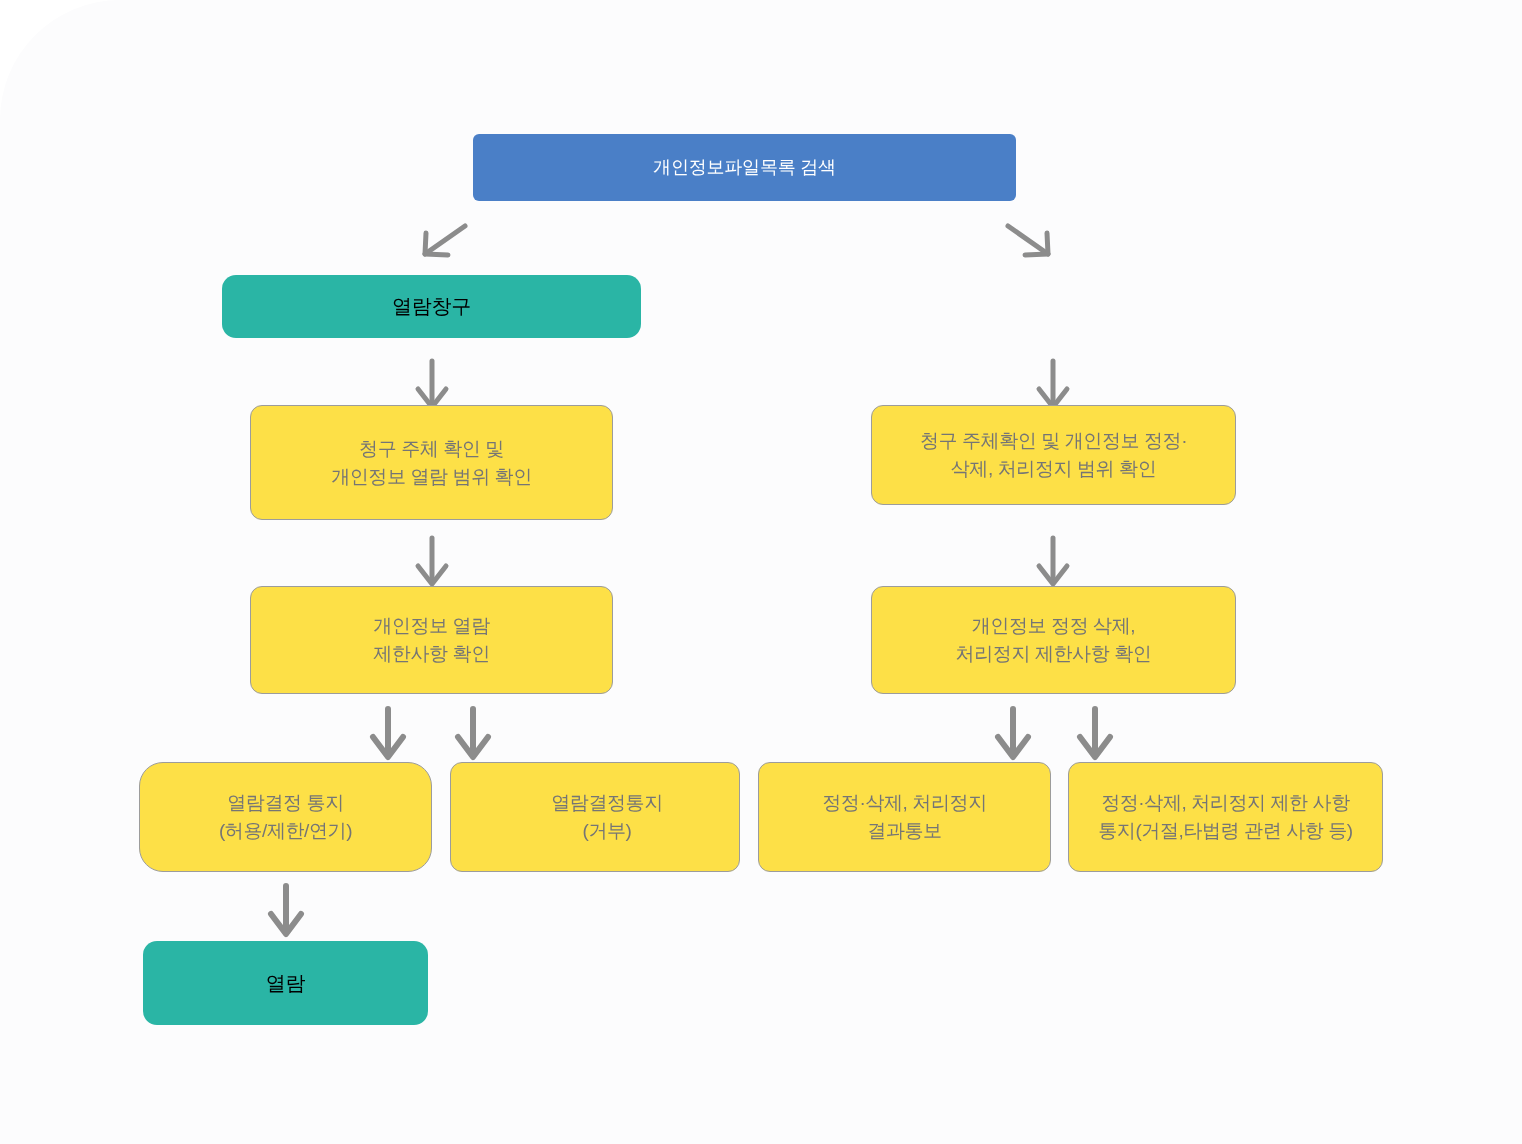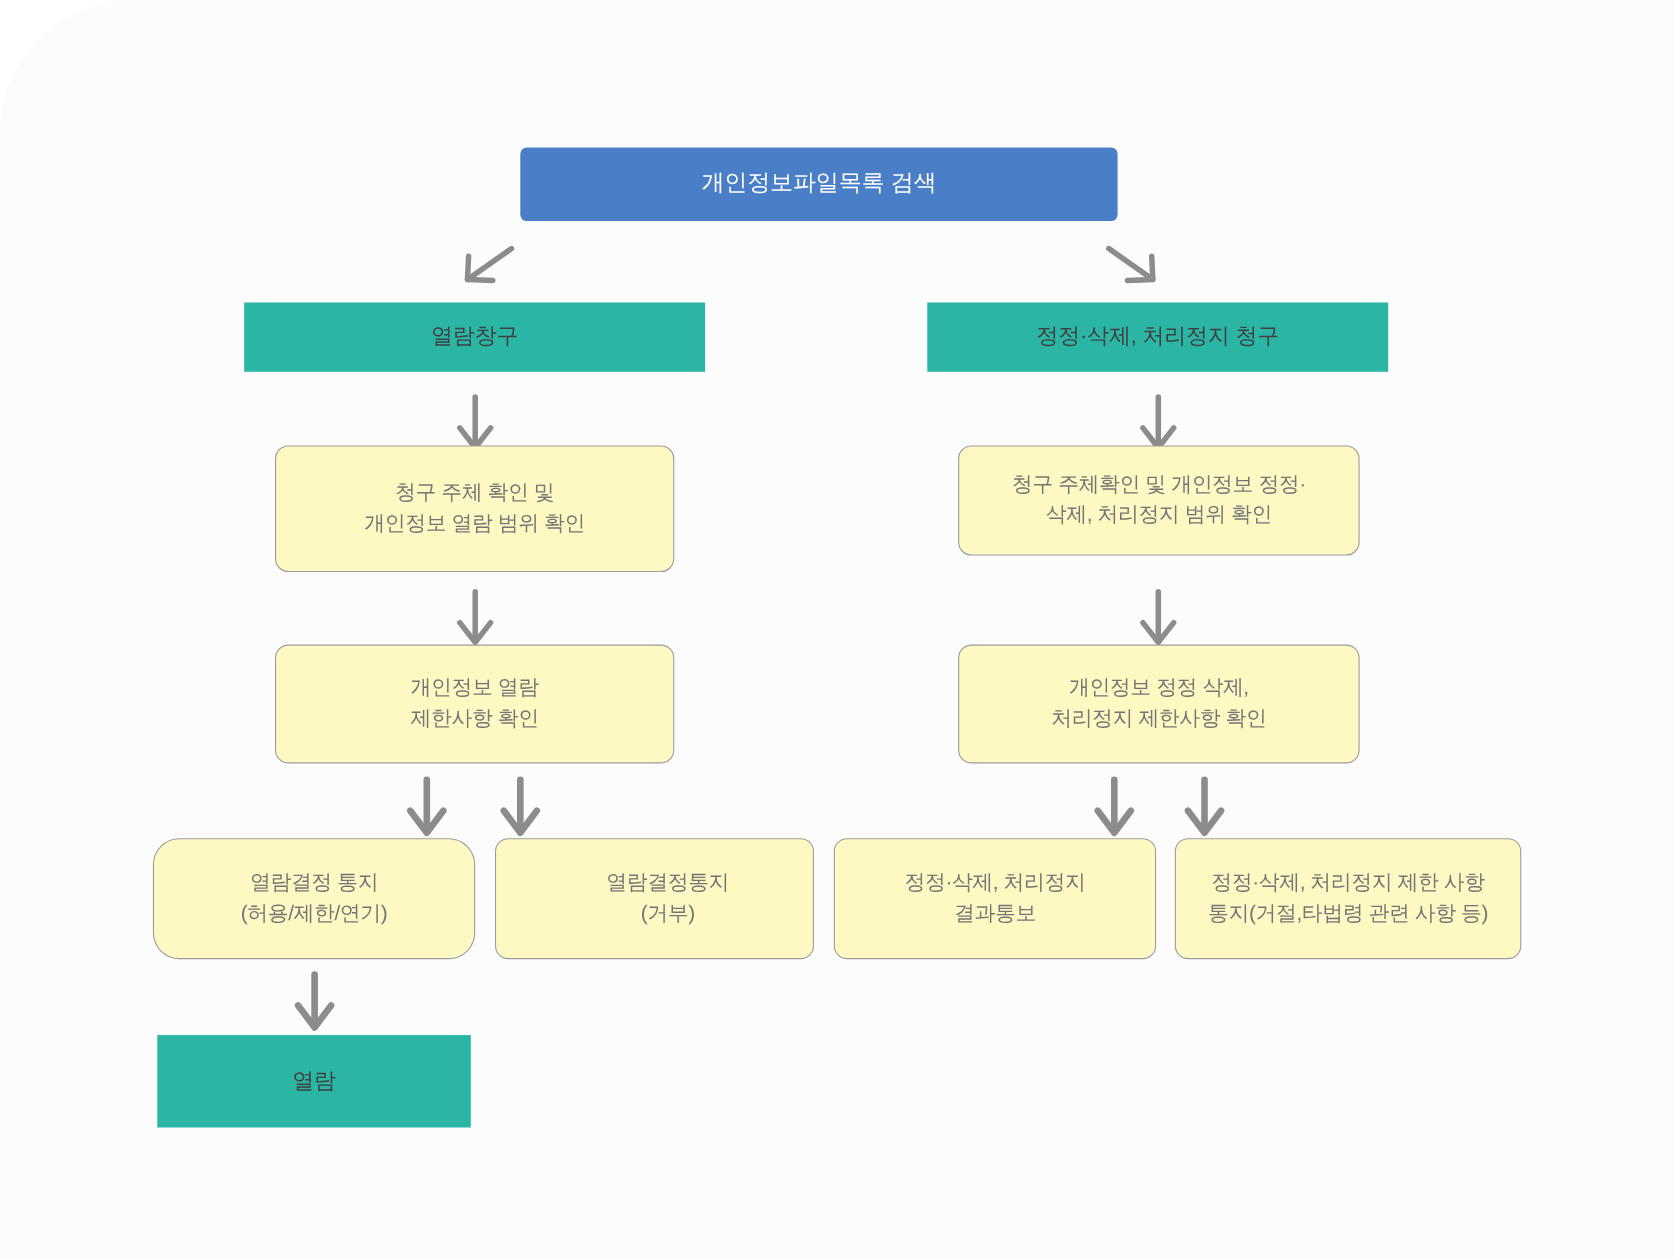--- a/index.html
+++ b/index.html
@@ -26,32 +26,32 @@
     align-items: center;
     justify-content: center;
     text-align: center;
     line-height: 1.45;
     white-space: pre-line;
   }
   .node-blue {
     background: #4a7fc7;
     color: #ffffff;
     border-radius: 6px;
-    font-size: 21px;
+    font-size: 18px;
     letter-spacing: -0.2px;
   }
   .node-teal {
     background: #2ab5a5;
-    color: #404040;
-    border-radius: 0;
+    color: #000000;
+    border-radius: 14px;
     font-size: 20px;
     letter-spacing: -0.2px;
   }
   .node-white {
-    background: #fef9c3;
+    background: #fde047;
     color: #757575;
     border: 1.6px solid #9c9c9c;
     border-radius: 12px;
     font-size: 19px;
     letter-spacing: -0.4px;
   }
   .arrow {
     position: absolute;
     pointer-events: none;
   }
@@ -73,21 +73,20 @@
 
   <div class="arrow" style="left:1002px; top:222px; width:56px; height:36px;">
     <svg width="56" height="36" viewBox="0 0 56 36">
       <path d="M6 4 L46 32" stroke="#8c8c8c" stroke-width="5" stroke-linecap="round" fill="none"></path>
       <path d="M46 32 L45 11 M46 32 L23 33" stroke="#8c8c8c" stroke-width="5" stroke-linecap="round" fill="none"></path>
     </svg>
   </div>
 
   <div class="node node-teal" style="left:222px; top:275px; width:419px; height:63px;">열람창구</div>
 
-  <div class="node node-teal" style="left:843px; top:275px; width:419px; height:63px;">정정·삭제, 처리정지 청구</div>
 
   <div class="arrow" style="left:415px; top:357px; width:34px; height:56px;">
     <svg width="34" height="56" viewBox="0 0 34 56">
       <path d="M17 4 L17 48" stroke="#8c8c8c" stroke-width="5" stroke-linecap="round" fill="none"></path>
       <path d="M3 32 L17 50 L31 32" stroke="#8c8c8c" stroke-width="5" stroke-linecap="round" stroke-linejoin="round" fill="none"></path>
     </svg>
   </div>
 
   <div class="arrow" style="left:1036px; top:357px; width:34px; height:56px;">
     <svg width="34" height="56" viewBox="0 0 34 56">

